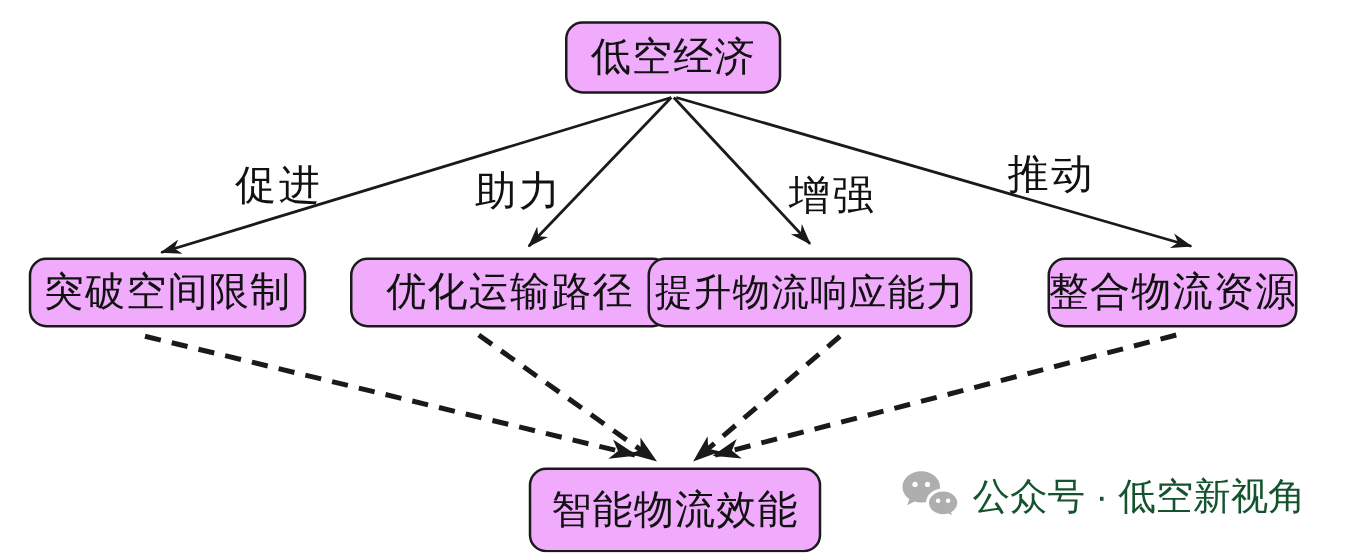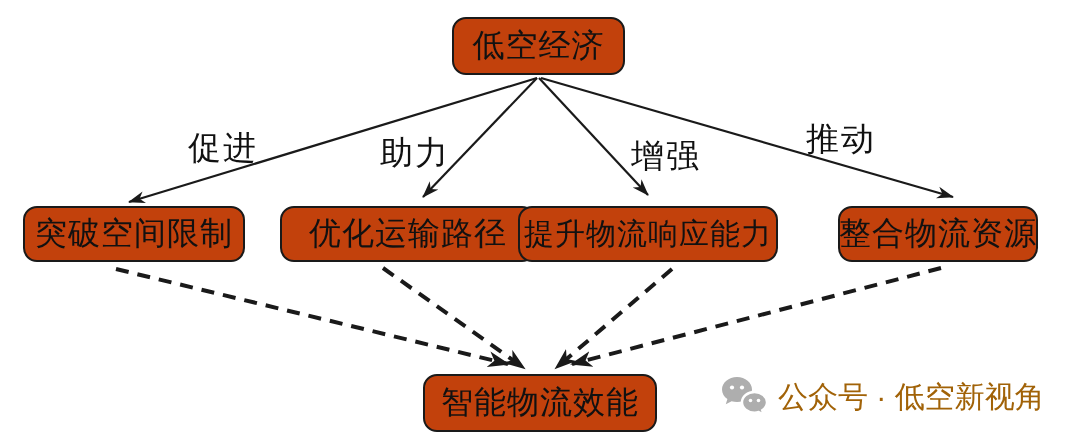--- a/index.html
+++ b/index.html
@@ -7,44 +7,44 @@
     position:relative;
     width:1080px;height:442px;
     background:#ffffff;
     overflow:hidden;
     font-family:"DejaVu Serif","Liberation Serif",serif;
   }
   #arrow-layer{position:absolute;left:0;top:0;width:1080px;height:442px;}
   .node{
     position:absolute;box-sizing:border-box;
     border:2.5px solid #1a1a1a;border-radius:14px;
-    background:#c2410c;
+    background:#f0abfc;
     display:flex;align-items:center;justify-content:center;
     font-size:32px;color:#111111;white-space:nowrap;
     letter-spacing:1px;
   }
   .node-top   {left:452px;top:17px; width:173px;height:58px;}
   .node-mid1  {left:23px; top:206px;width:222px;height:56px;}
   .node-mid2  {left:280px;top:206px;width:256px;height:56px;}
   .node-mid3  {left:518px;top:206px;width:260px;height:56px;font-size:30px;}
   .node-mid4  {left:838px;top:206px;width:200px;height:56px;}
-  .node-bottom{left:423px;top:374px;width:234px;height:58px;}
+  .node-bottom{left:423px;top:374px;width:234px;height:68px;}
   .edge-label{
     position:absolute;font-size:33px;color:#111111;white-space:nowrap;
     letter-spacing:2px;
   }
   .lbl-1{left:188px;top:126px;}
   .lbl-2{left:380px;top:131px;}
   .lbl-3{left:631px;top:134px;}
   .lbl-4{left:806px;top:117px;text-align:right;}
   .watermark{
     position:absolute;left:720px;top:374px;height:46px;
     display:flex;align-items:center;gap:10px;
     font-family:"Liberation Sans","DejaVu Sans",sans-serif;
-    color:#a16207;font-size:30px;white-space:nowrap;
+    color:#14532d;font-size:30px;white-space:nowrap;
   }
 </style>
 </head>
 <body>
 
 <div id="canvas">
 
   <svg id="arrow-layer" viewBox="0 0 1080 442" xmlns="http://www.w3.org/2000/svg">
     <defs>
       <marker id="ah-solid" markerUnits="userSpaceOnUse" markerWidth="20" markerHeight="16" refX="16" refY="7" orient="auto">

